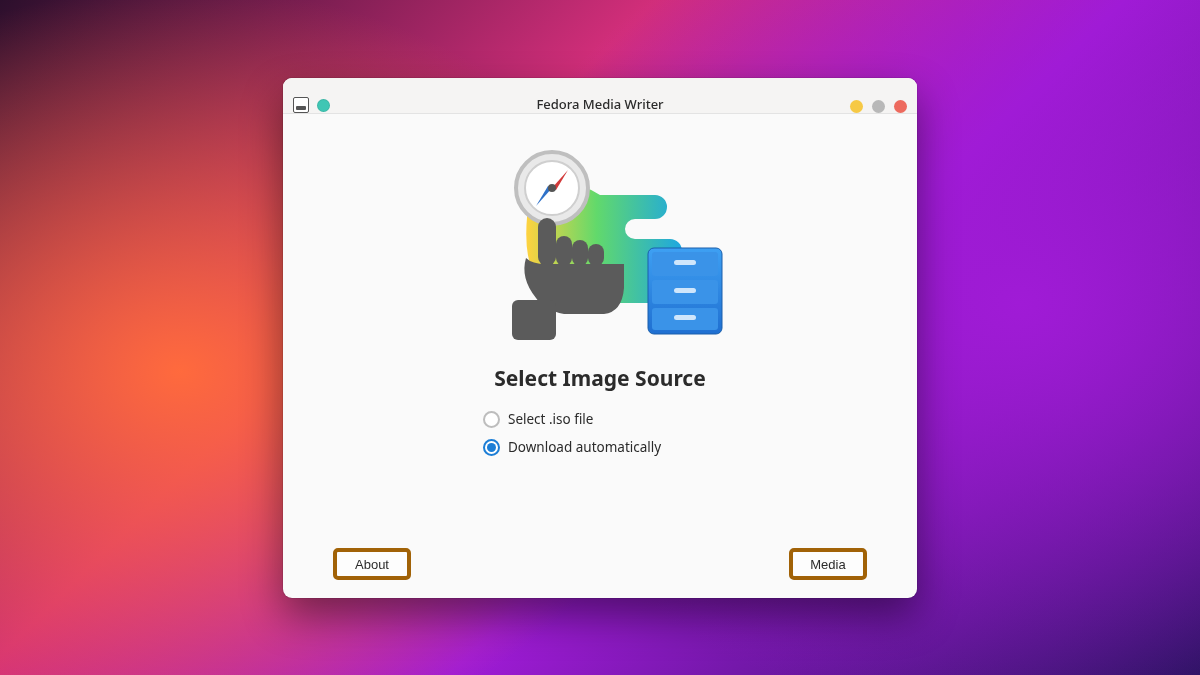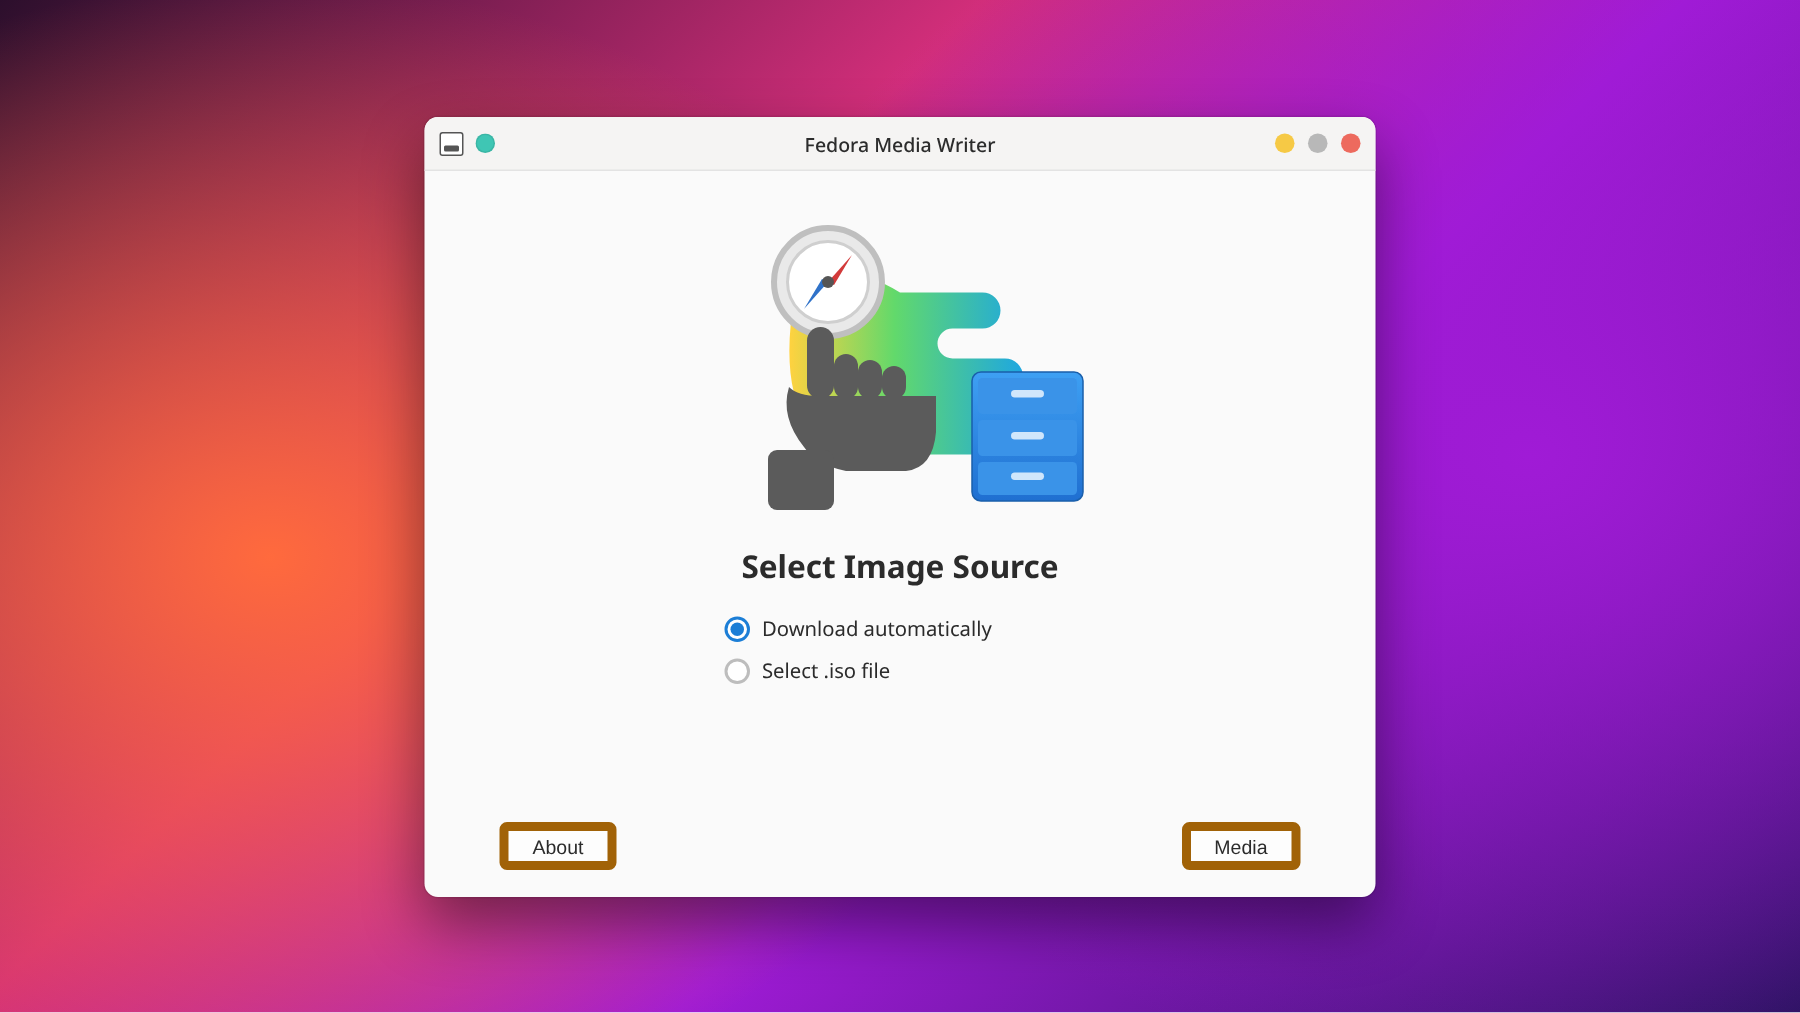--- a/index.html
+++ b/index.html
@@ -19,21 +19,21 @@
     background: #fafafa;
     border-radius: 9px;
     box-shadow: 0 18px 40px rgba(0,0,0,0.45), 0 0 0 1px rgba(0,0,0,0.08);
     display: flex; flex-direction: column;
     overflow: hidden;
   }
   .titlebar {
     height: 36px;
     background: #f5f4f3;
     border-bottom: 1px solid #e3e3e3;
-    display: flex; align-items: center;
+    display: flex; align-items: flex-end;
     padding: 0 10px;
     position: relative;
   }
   .titlebar .title {
     position: absolute; left:0; right:0; text-align:center;
     font-size: 13px; color:#2c2c2c; font-weight:500;
     pointer-events:none;
   }
   .left-icons { display:flex; align-items:center; gap:8px; }
   .app-icon {
@@ -50,21 +50,21 @@
   .illustration { width:280px; height:210px; position:relative; margin-top:4px; }
   .heading { font-size:21px; font-weight:700; color:#2b2b2b; margin-top:14px; }
   .options { width:100%; padding-left:170px; margin-top:18px; display:flex; flex-direction:column; gap:10px; }
   .radio-row { display:flex; align-items:center; gap:8px; font-size:13.5px; color:#2b2b2b; cursor:pointer; }
   .radio { width:17px; height:17px; border-radius:50%; border:2px solid #bdbdbd; display:flex; align-items:center; justify-content:center; background:#fff;}
   .radio.selected { border-color:#2m; border:2px solid #1c7ed6; }
   .radio.selected::after { content:""; width:9px; height:9px; border-radius:50%; background:#1c7ed6; }
   .footer { margin-top:auto; width:100%; display:flex; justify-content:space-between; padding:16px 20px 18px 20px; }
   .btn {
     min-width:78px; height:32px; padding:0 16px;
-    background:#fdfdfd; border:6px solid #a16207; border-radius:5px;
+    background:#fdfdfd; border:4px solid #a16207; border-radius:5px;
     font-size:13px; color:#2b2b2b; cursor:pointer;
     display:flex; align-items:center; justify-content:center;
   }
 </style>
 </head>
 <body>
 
 <div class="desktop">
   <div class="window">
 
@@ -129,26 +129,26 @@
             <rect x="214" y="148" width="22" height="5" rx="2.5" fill="#cfe6fb"></rect>
             <rect x="214" y="175" width="22" height="5" rx="2.5" fill="#cfe6fb"></rect>
           </g>
         </svg>
       </div>
 
       <h1 class="heading">Select Image Source</h1>
 
       <div class="options">
         <label class="radio-row">
+          <span class="radio"></span>
+          <span>Select .iso file</span>
+        </label>
+        <label class="radio-row">
           <span class="radio selected"></span>
           <span>Download automatically</span>
-        </label>
-        <label class="radio-row">
-          <span class="radio"></span>
-          <span>Select .iso file</span>
         </label>
       </div>
 
       <div class="footer">
         <button class="btn">About</button>
         <button class="btn">Media</button>
       </div>
     </div>
 
   </div>

